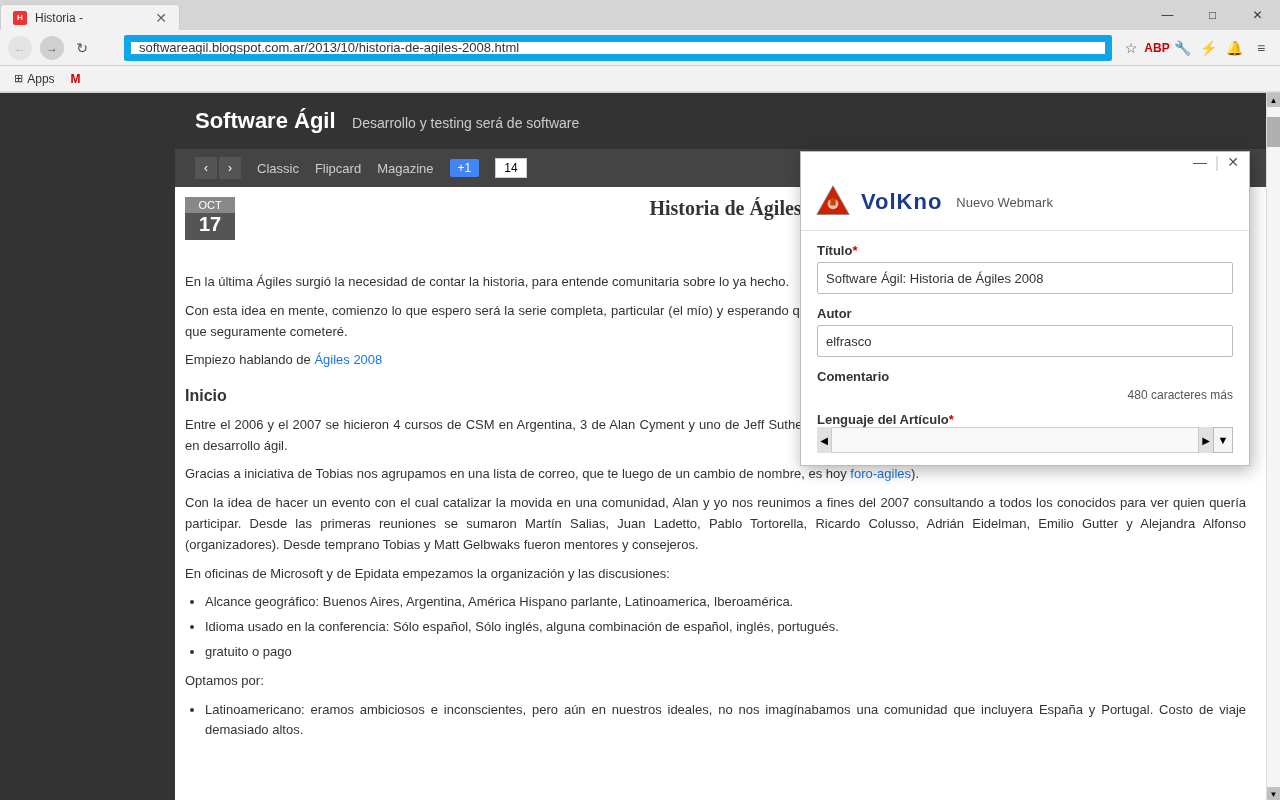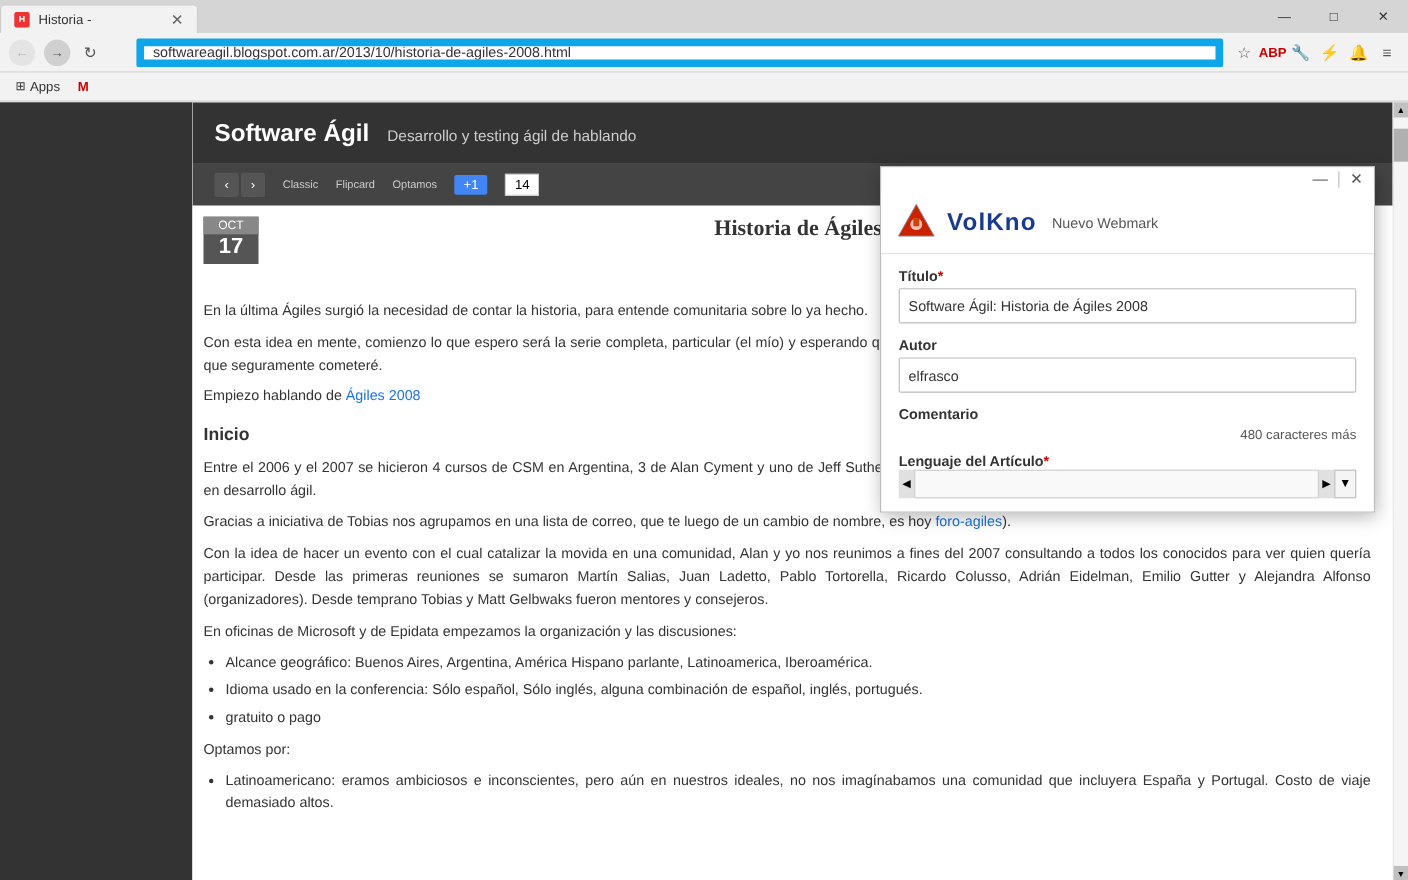--- a/index.html
+++ b/index.html
@@ -204,21 +204,21 @@
     .blog-nav {
       background: #444;
       padding: 8px 20px;
       display: flex;
       gap: 16px;
       align-items: center;
     }
 
     .blog-nav-link {
       color: #ccc;
-      font-size: 10px;
+      font-size: 13px;
       cursor: pointer;
     }
 
     .nav-arrows {
       display: flex;
       gap: 2px;
     }
 
     .nav-arrow {
       width: 22px;
@@ -519,31 +519,31 @@
 </div>
 
 <div class="main-area">
 
   <div class="blog-left-sidebar"></div>
 
   <div class="blog-content-wrap">
 
     <div class="blog-header">
       <span class="blog-title">Software Ágil</span>
-      <span class="blog-subtitle" style="margin-left:12px;">Desarrollo y testing ágil de hablando</span>
+      <span class="blog-subtitle" style="margin-left:12px;">Desarrollo y testing será de software</span>
     </div>
 
     <div class="blog-nav">
       <div class="nav-arrows">
         <div class="nav-arrow">‹</div>
         <div class="nav-arrow">›</div>
       </div>
       <span class="blog-nav-link">Classic</span>
       <span class="blog-nav-link">Flipcard</span>
-      <span class="blog-nav-link">Optamos</span>
+      <span class="blog-nav-link">Magazine</span>
       <button class="g-plus-btn">+1</button>
       <span class="share-count">14</span>
     </div>
 
     <div class="article-area">
       <div style="display:flex; margin-bottom:10px;">
         <div class="date-badge">
           <div class="month">OCT</div>
           <div class="day">17</div>
         </div>

